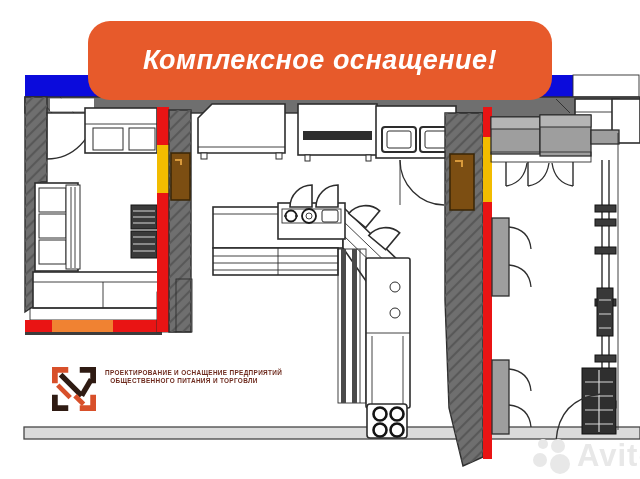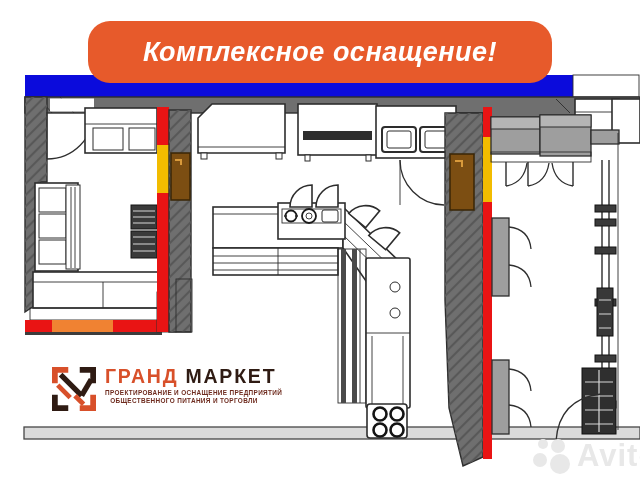--- a/index.html
+++ b/index.html
@@ -24,21 +24,21 @@
   .yel{fill:var(--accent-yellow);stroke:none;}
   .org{fill:var(--accent-orange);stroke:none;}
   .cab{fill:var(--cabinet);stroke:var(--outline);stroke-width:1.3;}
   .cabt{fill:var(--cabinet-top);stroke:var(--outline);stroke-width:1;}
   .dk{fill:#3A3A3A;stroke:#151515;stroke-width:1;}
   .ln{stroke:var(--outline);stroke-width:1.4;fill:none;}
   .lt{stroke:var(--outline);stroke-width:0.9;fill:none;}
   .arc{stroke:#2E2E2E;stroke-width:1.3;fill:none;}
   .wlt{stroke:#D8D8D8;stroke-width:1.2;fill:none;}
 
-  .banner{position:absolute;left:88px;top:21px;width:464px;height:62px;
+  .banner{position:absolute;left:88px;top:21px;width:464px;height:79px;
           background:var(--banner-bg);border-radius:22px;z-index:5;
           display:flex;align-items:center;justify-content:center;}
   .banner span{color:var(--banner-text);font-size:27px;font-weight:bold;font-style:italic;
           letter-spacing:.5px;}
 
   .logo{position:absolute;left:52px;top:366px;display:flex;gap:9px;align-items:flex-start;z-index:4;}
   .logo-text{display:flex;flex-direction:column;width:158px;}
   .logo-title{font-size:19.5px;font-weight:bold;letter-spacing:1.8px;line-height:20px;white-space:nowrap;}
   .logo-title .t1{color:var(--logo-orange);margin-right:7px;}
   .logo-title .t2{color:var(--logo-dark);}
@@ -265,23 +265,20 @@
       <path d="M3,17 L3,3 L17,3" fill="none" style="stroke:var(--logo-orange)" stroke-width="6"></path>
       <path d="M29,3 L43,3 L43,17" fill="none" style="stroke:var(--logo-dark)" stroke-width="6"></path>
       <path d="M3,29 L3,43 L17,43" fill="none" style="stroke:var(--logo-dark)" stroke-width="6"></path>
       <path d="M29,43 L43,43 L43,29" fill="none" style="stroke:var(--logo-orange)" stroke-width="6"></path>
       <path d="M9,8 L31,30" style="stroke:var(--logo-dark)" stroke-width="5.5" fill="none"></path>
       <path d="M31,30 L41,13" style="stroke:var(--logo-dark)" stroke-width="5.5" fill="none"></path>
       <path d="M6,19 L19,32" style="stroke:var(--logo-orange)" stroke-width="5" fill="none"></path>
       <path d="M24,30 L33,39" style="stroke:var(--logo-orange)" stroke-width="5" fill="none"></path>
     </svg>
     <div class="logo-text">
-      <div class="logo-title">
-        <span class="t1">ГРАНД</span><span class="t2">МАРКЕТ</span>
-      </div>
       <div class="tag tag1">ПРОЕКТИРОВАНИЕ И ОСНАЩЕНИЕ ПРЕДПРИЯТИЙ</div>
       <div class="tag">ОБЩЕСТВЕННОГО ПИТАНИЯ И ТОРГОВЛИ</div>
     </div>
   </div>
 
   <div class="watermark">
     <svg width="46" height="40" viewBox="0 0 46 40">
       <circle cx="15" cy="8" r="5" style="fill:var(--watermark)"></circle>
       <circle cx="30" cy="10" r="7" style="fill:var(--watermark)"></circle>
       <circle cx="12" cy="24" r="7" style="fill:var(--watermark)"></circle>

